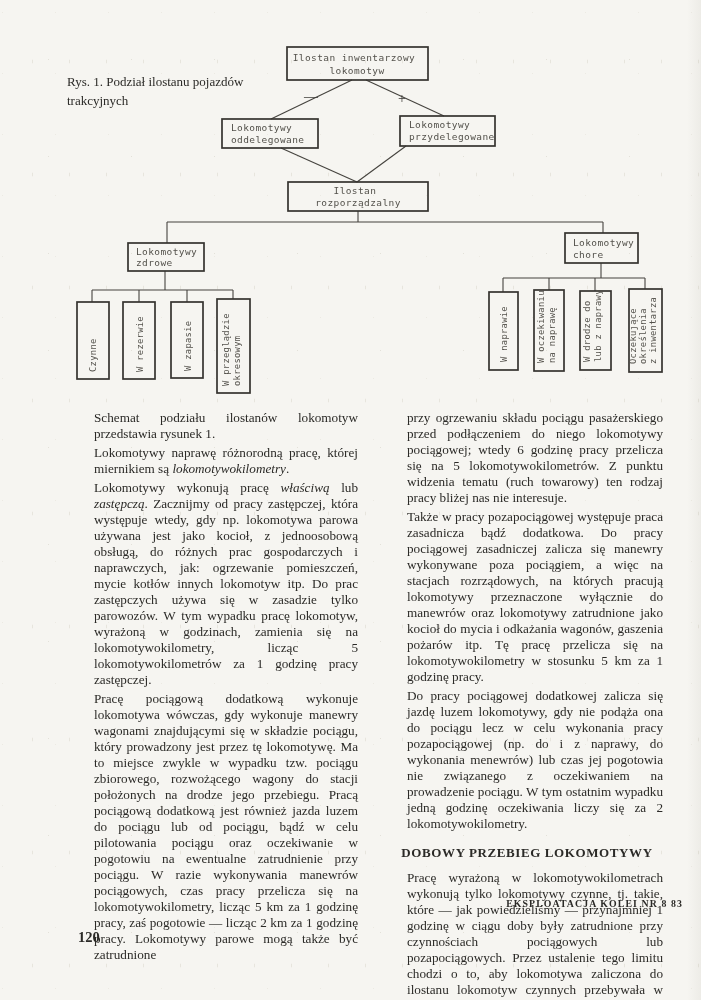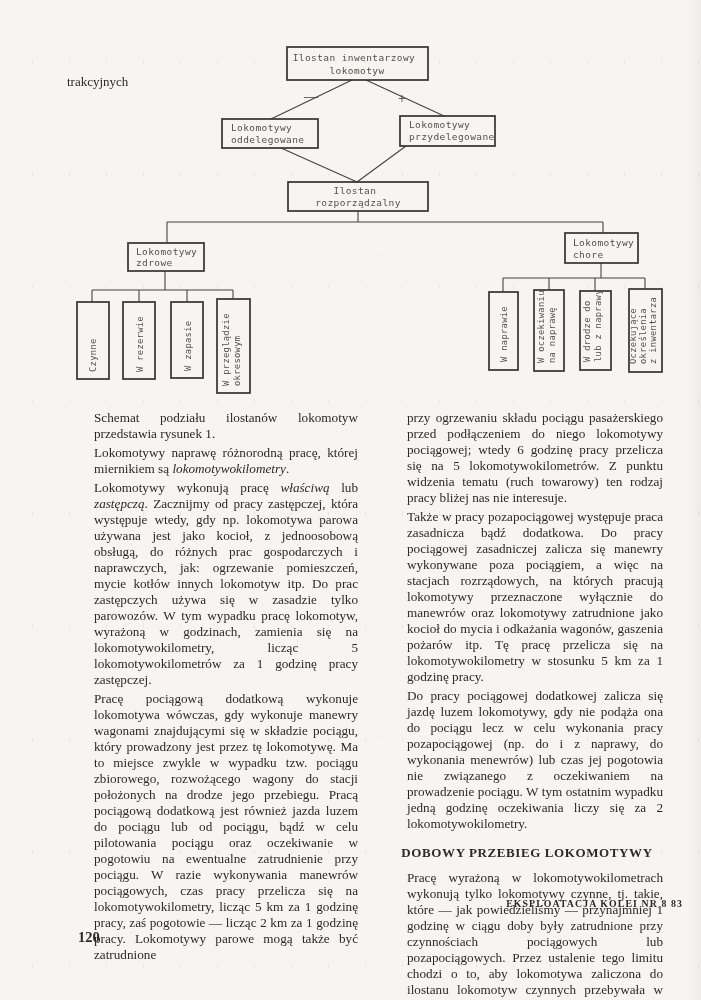--- a/index.html
+++ b/index.html
@@ -181,20 +181,21 @@
       <rect x="629" y="289" width="33" height="83"></rect>
       <g transform="translate(636,364) rotate(-90)">
         <text class="vlab" x="0" y="0">Oczekujące</text>
         <text class="vlab" x="0" y="10">określenia</text>
         <text class="vlab" x="0" y="20">z inwentarza</text>
       </g>
     </g>
   </svg>
 
   <div class="caption">
+    <span style="display:block">Rys. 1. Podział ilostanu pojazdów</span>
     <span style="display:block">trakcyjnych</span>
   </div>
 
   <div class="col col-left">
       <p class="para"><span>Schemat podziału ilostanów lokomotyw przedstawia rysunek 1.</span></p>
       <p class="para"><span>Lokomotywy naprawę różnorodną pracę, której miernikiem są </span><span class="it">lokomotywokilometry</span><span>.</span></p>
       <p class="para"><span>Lokomotywy wykonują pracę </span><span class="it">właściwą</span><span> lub </span><span class="it">zastępczą</span><span>. Zacznijmy od pracy zastępczej, która występuje wtedy, gdy np. lokomotywa parowa używana jest jako kocioł, z jednoosobową obsługą, do różnych prac gospodarczych i naprawczych, jak: ogrzewanie pomieszczeń, mycie kotłów innych lokomotyw itp. Do prac zastępczych używa się w zasadzie tylko parowozów. W tym wypadku pracę lokomotyw, wyrażoną w godzinach, zamienia się na lokomotywokilometry, licząc 5 lokomotywokilometrów za 1 godzinę pracy zastępczej.</span></p>
       <p class="para"><span>Pracę pociągową dodatkową wykonuje lokomotywa wówczas, gdy wykonuje manewry wagonami znajdującymi się w składzie pociągu, który prowadzony jest przez tę lokomotywę. Ma to miejsce zwykle w wypadku tzw. pociągu zbiorowego, rozwożącego wagony do stacji położonych na drodze jego przebiegu. Pracą pociągową dodatkową jest również jazda luzem do pociągu lub od pociągu, bądź w celu pilotowania pociągu oraz oczekiwanie w pogotowiu na ewentualne zatrudnienie przy pociągu. W razie wykonywania manewrów pociągowych, czas pracy przelicza się na lokomotywokilometry, licząc 5 km za 1 godzinę pracy, zaś pogotowie — licząc 2 km za 1 godzinę pracy. Lokomotywy parowe mogą także być zatrudnione</span></p>
     </div>
 

